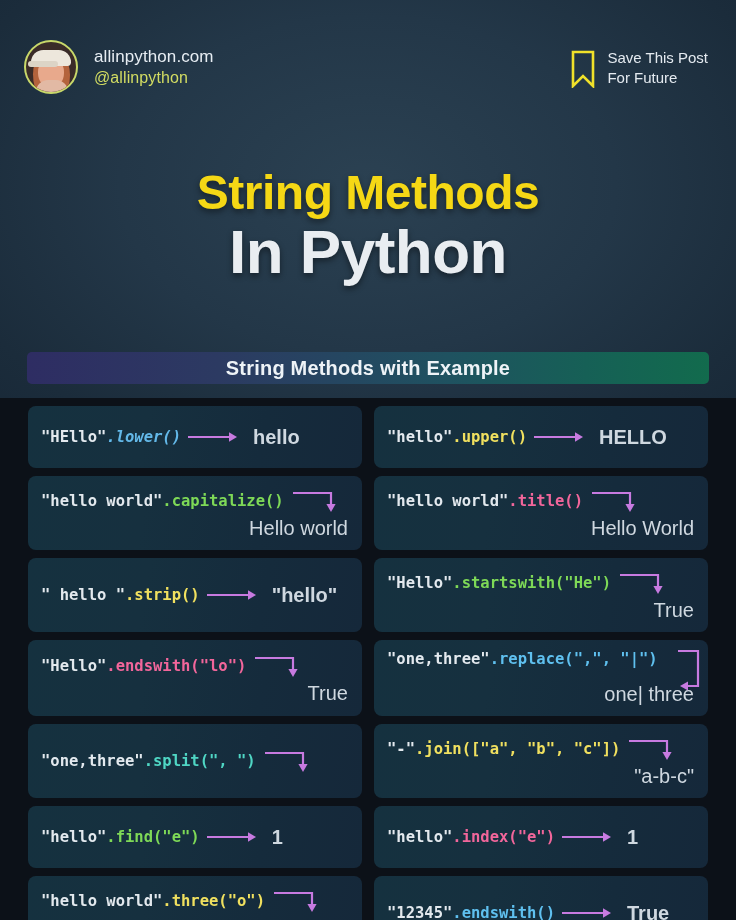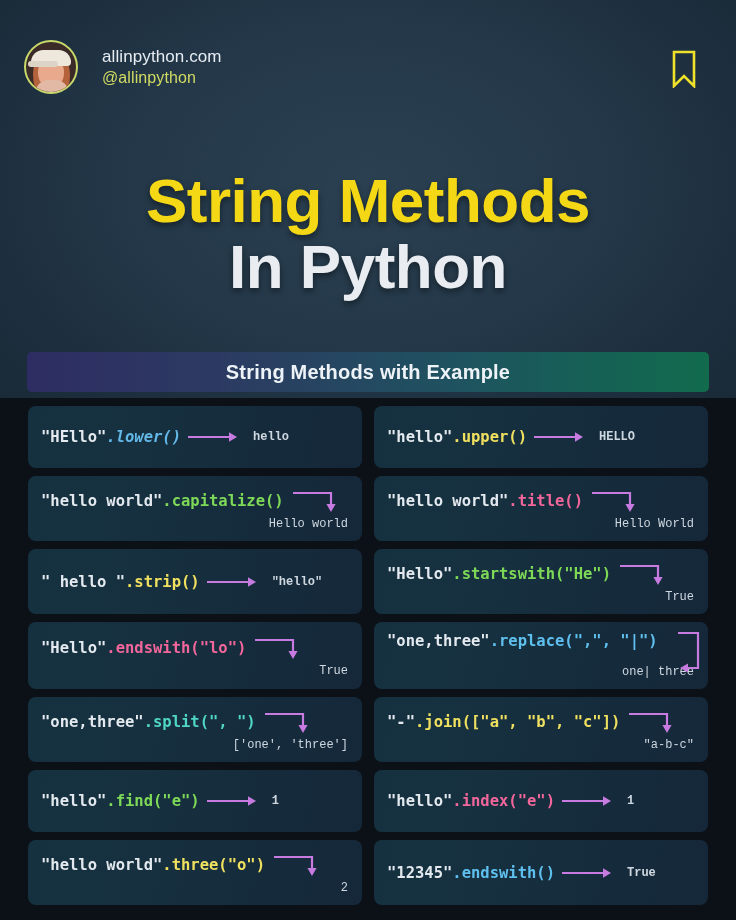--- a/index.html
+++ b/index.html
@@ -85,21 +85,21 @@
   }
   .av-body {
     position: absolute;
     left: 10px; bottom: 0;
     width: 32px; height: 12px;
     border-radius: 12px 12px 0 0;
     background: #e2b9a4;
   }
 
   .brand-text {
-    margin-left: 24px;
+    margin-left: 16px;
     line-height: 1.25;
   }
   .brand-site {
     font-size: 17px;
     color: #e7edf3;
     letter-spacing: .1px;
   }
   .brand-handle {
     font-size: 16px;
     color: #d2dc62;
@@ -126,21 +126,21 @@
   }
 
   
   .title-wrap {
     position: absolute;
     top: 168px;
     left: 0; right: 0;
     text-align: center;
   }
   .title-1 {
-    font-size: 62px;
+    font-size: 48px;
     font-weight: bold;
     color: #f5d815;
     letter-spacing: -0.5px;
     line-height: 1.05;
     text-shadow: 0 3px 6px rgba(0,0,0,.45);
   }
   .title-2 {
     font-size: 62px;
     font-weight: bold;
     color: #e9edf1;
@@ -148,21 +148,21 @@
     line-height: 1.1;
     text-shadow: 0 3px 6px rgba(0,0,0,.45);
   }
 
   
   .banner {
     position: absolute;
     top: 352px;
     left: 27px;
     width: 682px;
-    height: 40px;
+    height: 32px;
     border-radius: 5px;
     background: linear-gradient(90deg, #2e2d63 0%, #2c3a62 28%, #1f5260 62%, #166056 82%, #126b4d 100%);
     display: flex;
     align-items: center;
     justify-content: center;
   }
   .banner-text {
     font-size: 20px;
     font-weight: bold;
     color: #eef3f7;
@@ -204,22 +204,22 @@
     font-family: "DejaVu Sans Mono", monospace;
     font-size: 15.5px;
     font-weight: bold;
     white-space: nowrap;
     display: flex;
     align-items: center;
   }
   .str { color: #e3e9ee; }
 
   .result {
-    font-family: Liberation Mono, monospace;
-    font-size: 12px;
+    font-family: Liberation Sans, sans-serif;
+    font-size: 20px;
     color: #cfd8e0;
     white-space: nowrap;
   }
 
   
   .row-inline {
     display: flex;
     align-items: center;
     gap: 0;
   }
@@ -271,20 +271,24 @@
       <div class="brand-text">
         <div class="brand-site">allinpython.com</div>
         <div class="brand-handle">@allinpython</div>
       </div>
     </div>
 
     <div class="save">
       <svg class="bookmark-icon" viewBox="0 0 24 38">
         <path d="M2 2 H22 V36 L12 26 L2 36 Z" fill="none" stroke="#f0e12a" stroke-width="2.6" stroke-linejoin="miter"></path>
       </svg>
+      <div class="save-text">
+        <div>Save This Post</div>
+        <div>For Future</div>
+      </div>
     </div>
 
   </div>
 
   <div class="title-wrap">
     <div class="title-1">String Methods</div>
     <div class="title-2">In Python</div>
   </div>
 
   <div class="banner">
@@ -413,23 +417,20 @@
         <div class="row-stack">
           <div class="codeline line1">
             <span class="str">"one,three"</span>
             <span class="m-cyan">.split</span>
             <span class="m-cyan">(", ")</span>
             <svg class="arrow-elbow" width="46" height="30" viewBox="0 0 46 30">
               <path d="M1 7 H39 V18" stroke="#c77ae0" stroke-width="2.2" fill="none"></path>
               <path d="M34.4 18 L39 26 L43.6 18 Z" fill="#c77ae0"></path>
             </svg>
           </div>
-          <div class="line2">
-            <span class="result">['one', 'three']</span>
-          </div>
         </div>
       </div>
       <div class="card">
         <div class="row-stack">
           <div class="codeline line1">
             <span class="str">"-"</span>
             <span class="m-yellow">.join</span>
             <span class="m-yellow">(["a", "b", "c"])</span>
             <svg class="arrow-elbow" width="46" height="30" viewBox="0 0 46 30">
               <path d="M1 7 H39 V18" stroke="#c77ae0" stroke-width="2.2" fill="none"></path>

